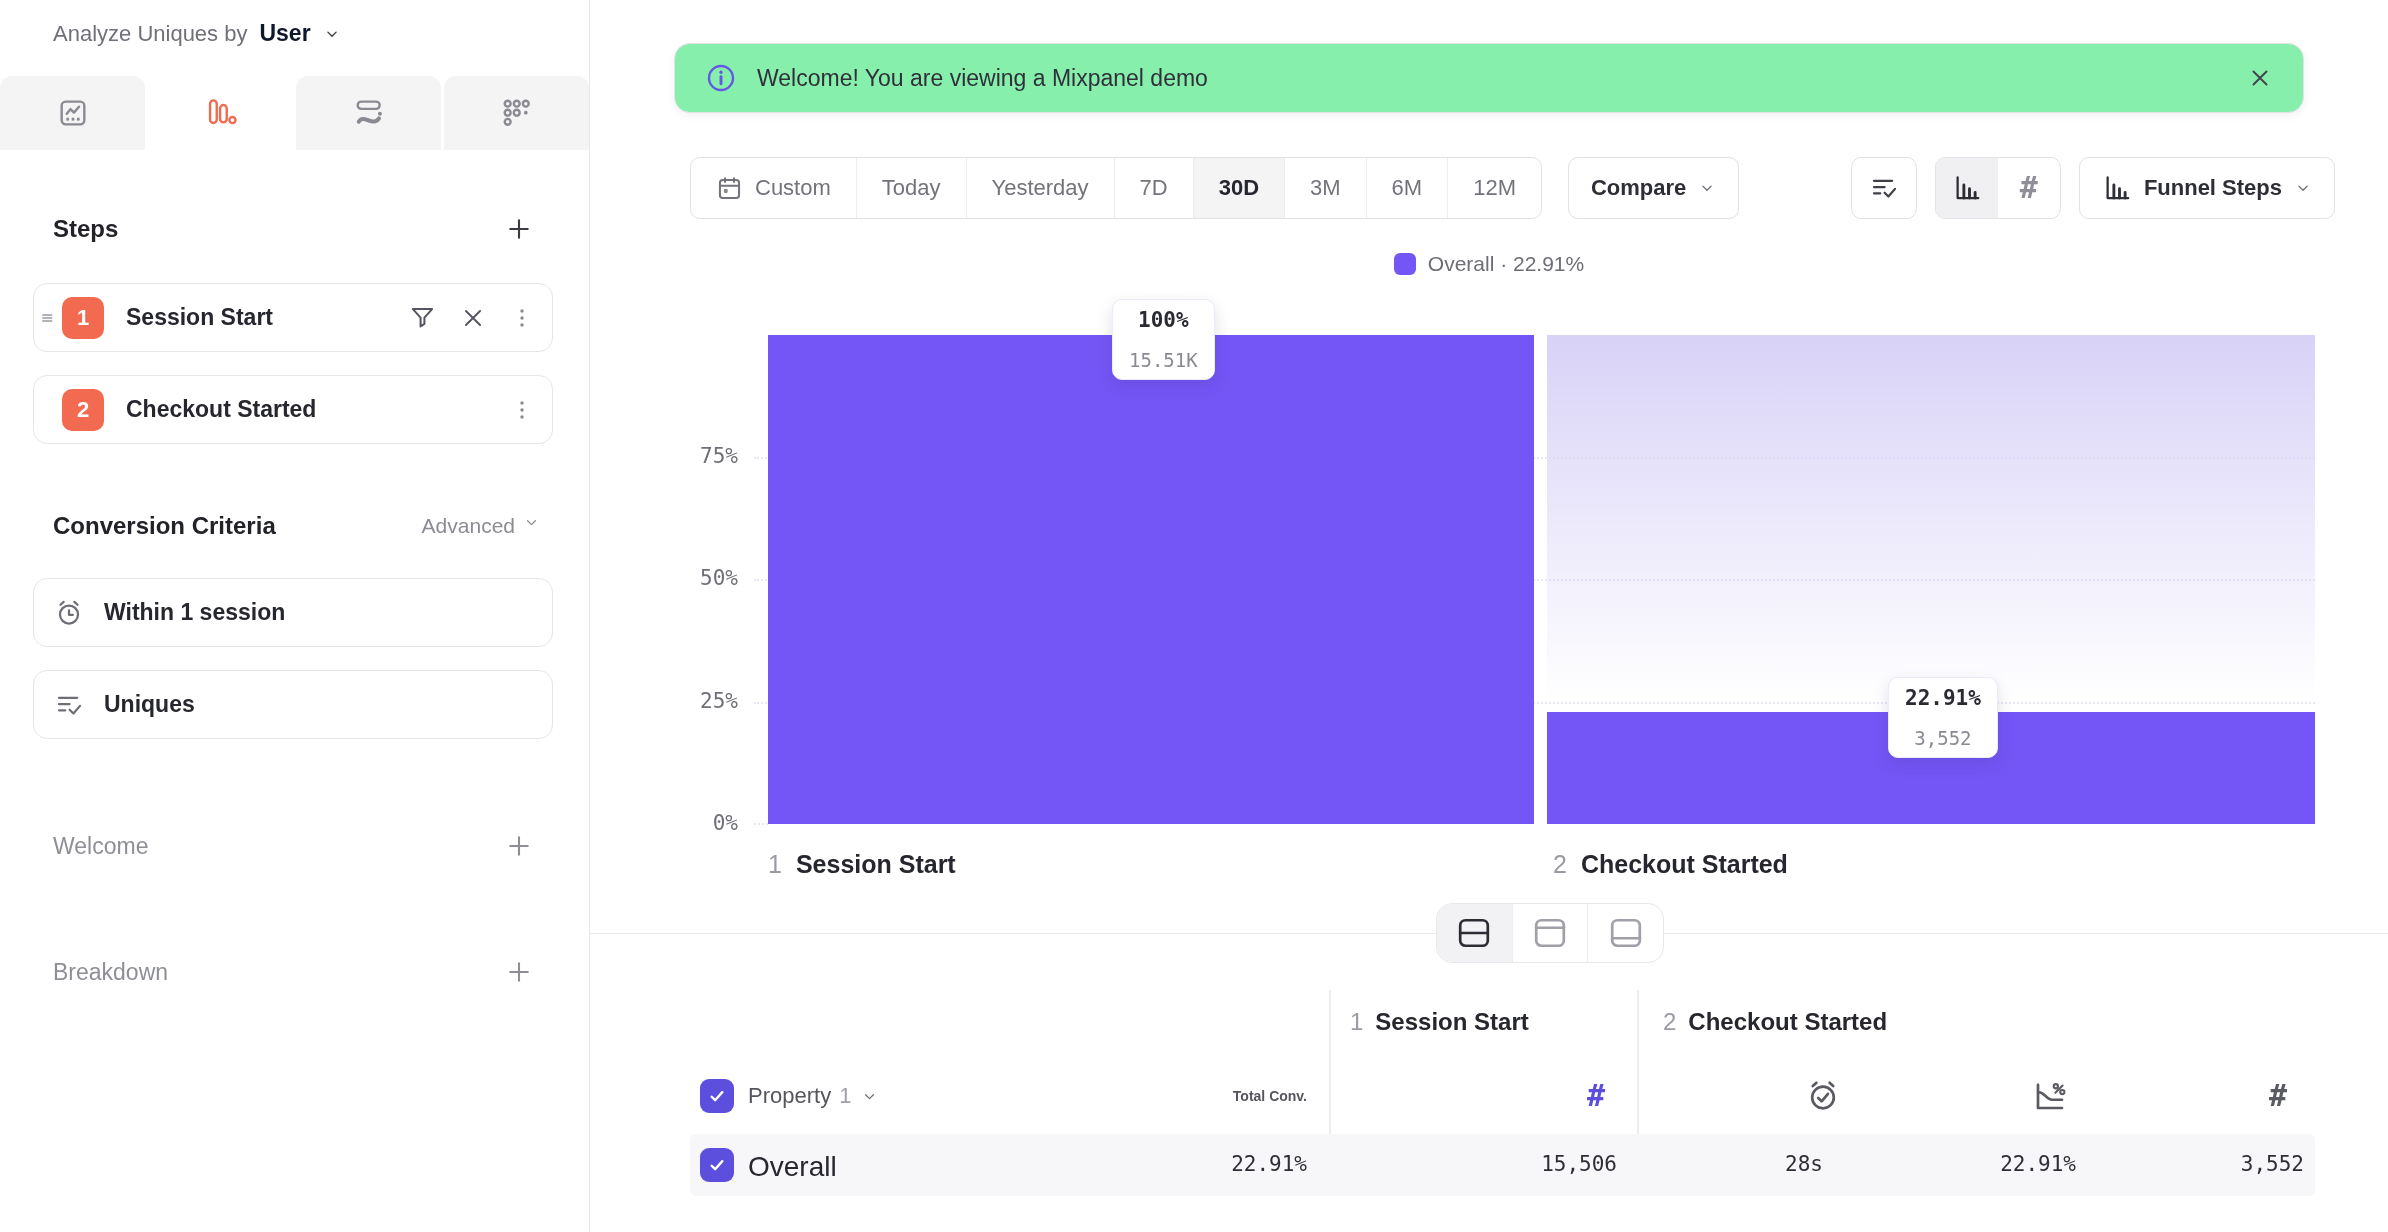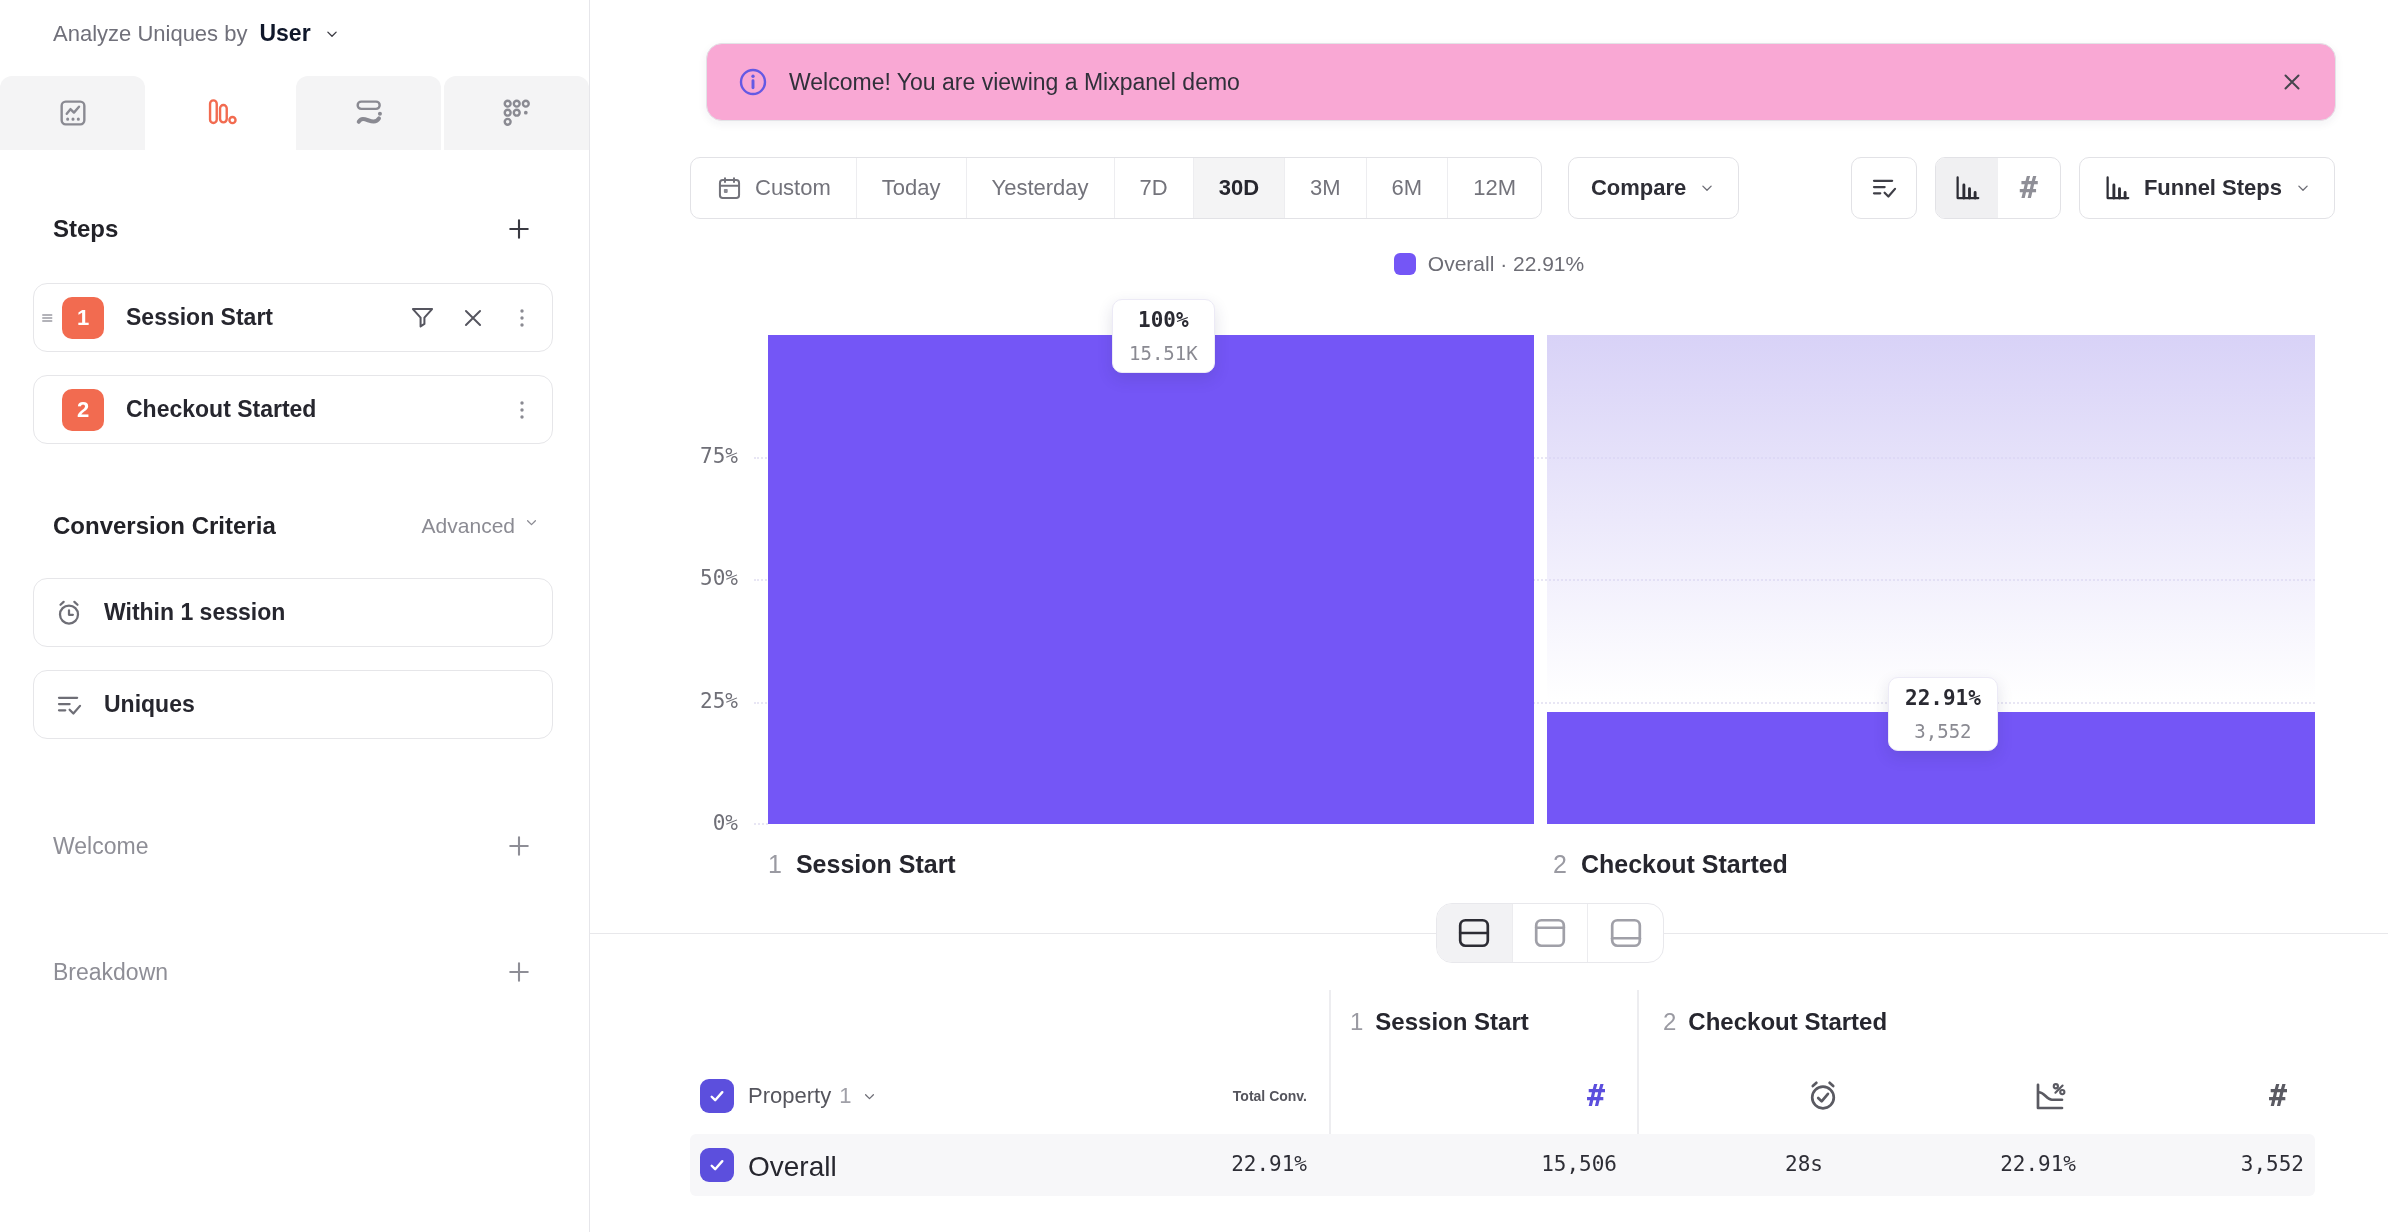--- a/index.html
+++ b/index.html
@@ -31,21 +31,21 @@
   .step-badge.no-handle { margin-left: 28px; }
   .step-label { font-size: 23px; font-weight: 700; color: #26262e; margin-left: 22px; flex: 1; }
   .step-actions { display: flex; align-items: center; gap: 24px; color: #55555f; }
   .crit-icon { margin-left: 20px; color: #6e6e76; }
   .crit-label { font-size: 23px; font-weight: 600; color: #26262e; margin-left: 20px; }
   .advanced { display: flex; gap: 8px; font-size: 21px; color: #8b8b93; cursor: pointer; }
 
   
   #main { position: absolute; left: 590px; top: 0; width: 1798px; height: 1232px; }
 
-  .banner { position: absolute; left: 116px; top: 43px; width: 1630px; height: 78px; background: #f9a8d4; border: 1.5px solid #e3e3e7; border-radius: 16px; box-shadow: 0 3px 10px rgba(30,30,60,.06); display: flex; align-items: center; padding: 0 30px; }
+  .banner { position: absolute; left: 84px; top: 43px; width: 1630px; height: 70px; background: #86efac; border: 1.5px solid #e3e3e7; border-radius: 16px; box-shadow: 0 3px 10px rgba(30,30,60,.06); display: flex; align-items: center; padding: 0 30px; }
   .banner .info { color: #6459e4; }
   .banner .msg { font-size: 23px; color: #30303a; margin-left: 20px; flex: 1; }
   .banner .close { color: #45454d; cursor: pointer; }
 
   .controls-left { position: absolute; left: 100px; top: 157px; display: flex; gap: 26px; }
   .seg-ctrl { display: flex; height: 62px; border: 1.5px solid #e2e2e6; border-radius: 10px; background: #fff; overflow: hidden; }
   .seg { display: flex; align-items: center; justify-content: center; gap: 12px; padding: 0 25px; font-size: 22px; color: #73737b; border-left: 1px solid #ededf0; cursor: pointer; white-space: nowrap; }
   .seg:first-child { border-left: none; }
   .seg.active { background: #f4f4f5; color: #26262e; font-weight: 700; }
   .btn { height: 62px; display: flex; align-items: center; gap: 12px; border: 1.5px solid #e2e2e6; border-radius: 10px; background: #fff; padding: 0 22px; font-size: 22px; font-weight: 700; color: #2e2e36; cursor: pointer; }
@@ -63,21 +63,21 @@
 
   
   .plot { position: absolute; left: 178px; top: 335px; width: 1547px; height: 489px; }
   .gridline { position: absolute; left: -14px; right: 0; border-top: 2px dotted #e8e6f4; }
   .tick0 { position: absolute; left: -14px; width: 14px; bottom: -1px; border-top: 2px dotted #e8e6f4; }
   .ytick { position: absolute; left: -112px; width: 82px; text-align: right; font-size: 21px; color: #6f6f77; }
   .bar-full { position: absolute; left: 0; top: 0; width: 766px; height: 100%; background: #7456f6; }
   .col2 { position: absolute; left: 779px; top: 0; width: 768px; height: 100%; }
   .col2 .dropoff { position: absolute; left: 0; top: 0; width: 100%; height: 77.09%; background: linear-gradient(180deg, #d8d2f7 0%, rgba(255,255,255,0) 97%); }
   .col2 .bar-part { position: absolute; left: 0; bottom: 0; width: 100%; height: 22.91%; background: #7456f6; }
-  .tooltip { position: absolute; background: #fff; border: 1px solid #eceaf6; border-radius: 10px; box-shadow: 0 6px 16px rgba(40,40,90,.14); padding: 8px 16px; display: flex; flex-direction: column; align-items: center; gap: 10px; z-index: 5; text-align: right; }
+  .tooltip { position: absolute; background: #fff; border: 1px solid #eceaf6; border-radius: 10px; box-shadow: 0 6px 16px rgba(40,40,90,.14); padding: 8px 16px; display: flex; flex-direction: column; align-items: center; gap: 17px; z-index: 5; text-align: right; }
   .tooltip .pct { font-size: 21px; font-weight: 700; color: #2a2a32; }
   .tooltip .cnt { font-size: 19px; color: #8a8a92; }
   .xlabel { position: absolute; top: 850px; font-size: 25px; font-weight: 700; color: #26262e; display: flex; gap: 14px; }
   .xlabel .xnum { color: #9a9aa2; font-weight: 400; }
 
   .hdivider { position: absolute; left: 0; right: 0; top: 933px; height: 1px; background: #e8e8eb; }
   .layout-pill { position: absolute; left: 846px; top: 903px; width: 228px; height: 60px; background: #fff; border: 1.5px solid #e8e8ec; border-radius: 16px; display: flex; overflow: hidden; z-index: 2; }
   .layout-pill .cell { flex: 1; display: flex; align-items: center; justify-content: center; color: #a0a0a8; border-left: 1px solid #ececef; cursor: pointer; }
   .layout-pill .cell:first-child { border-left: none; }
   .layout-pill .cell.active { background: #f2f2f4; color: #2c2c34; }

